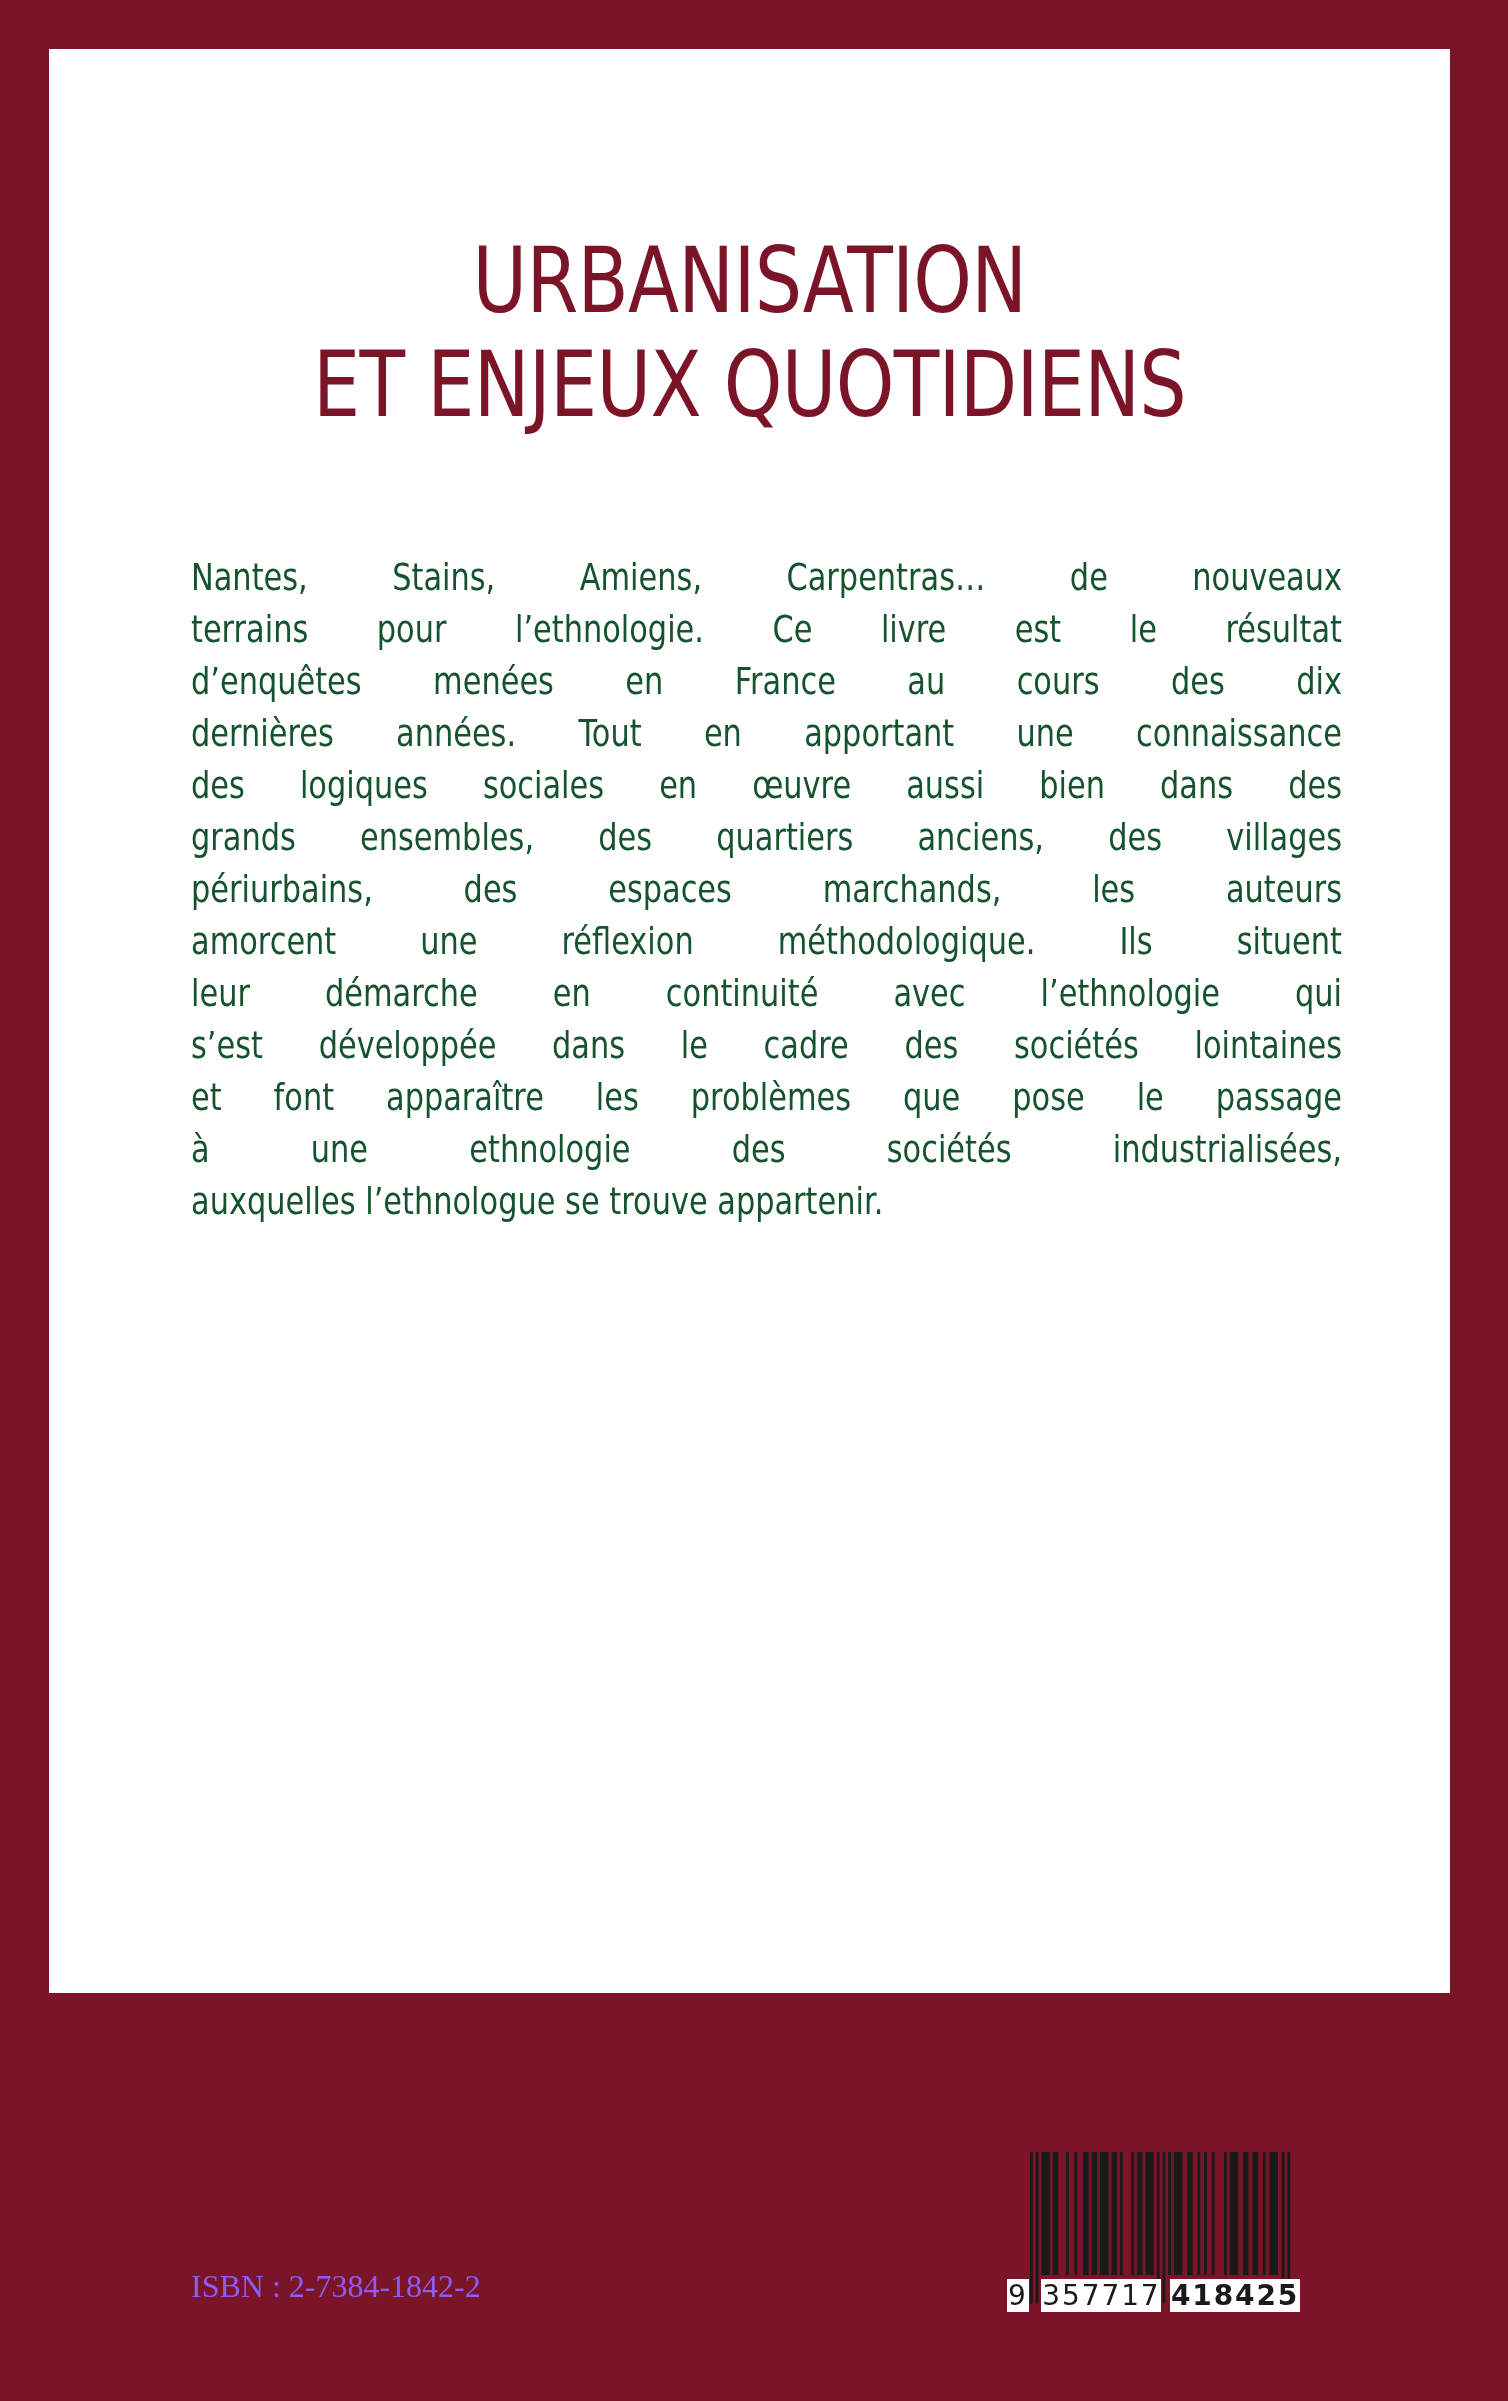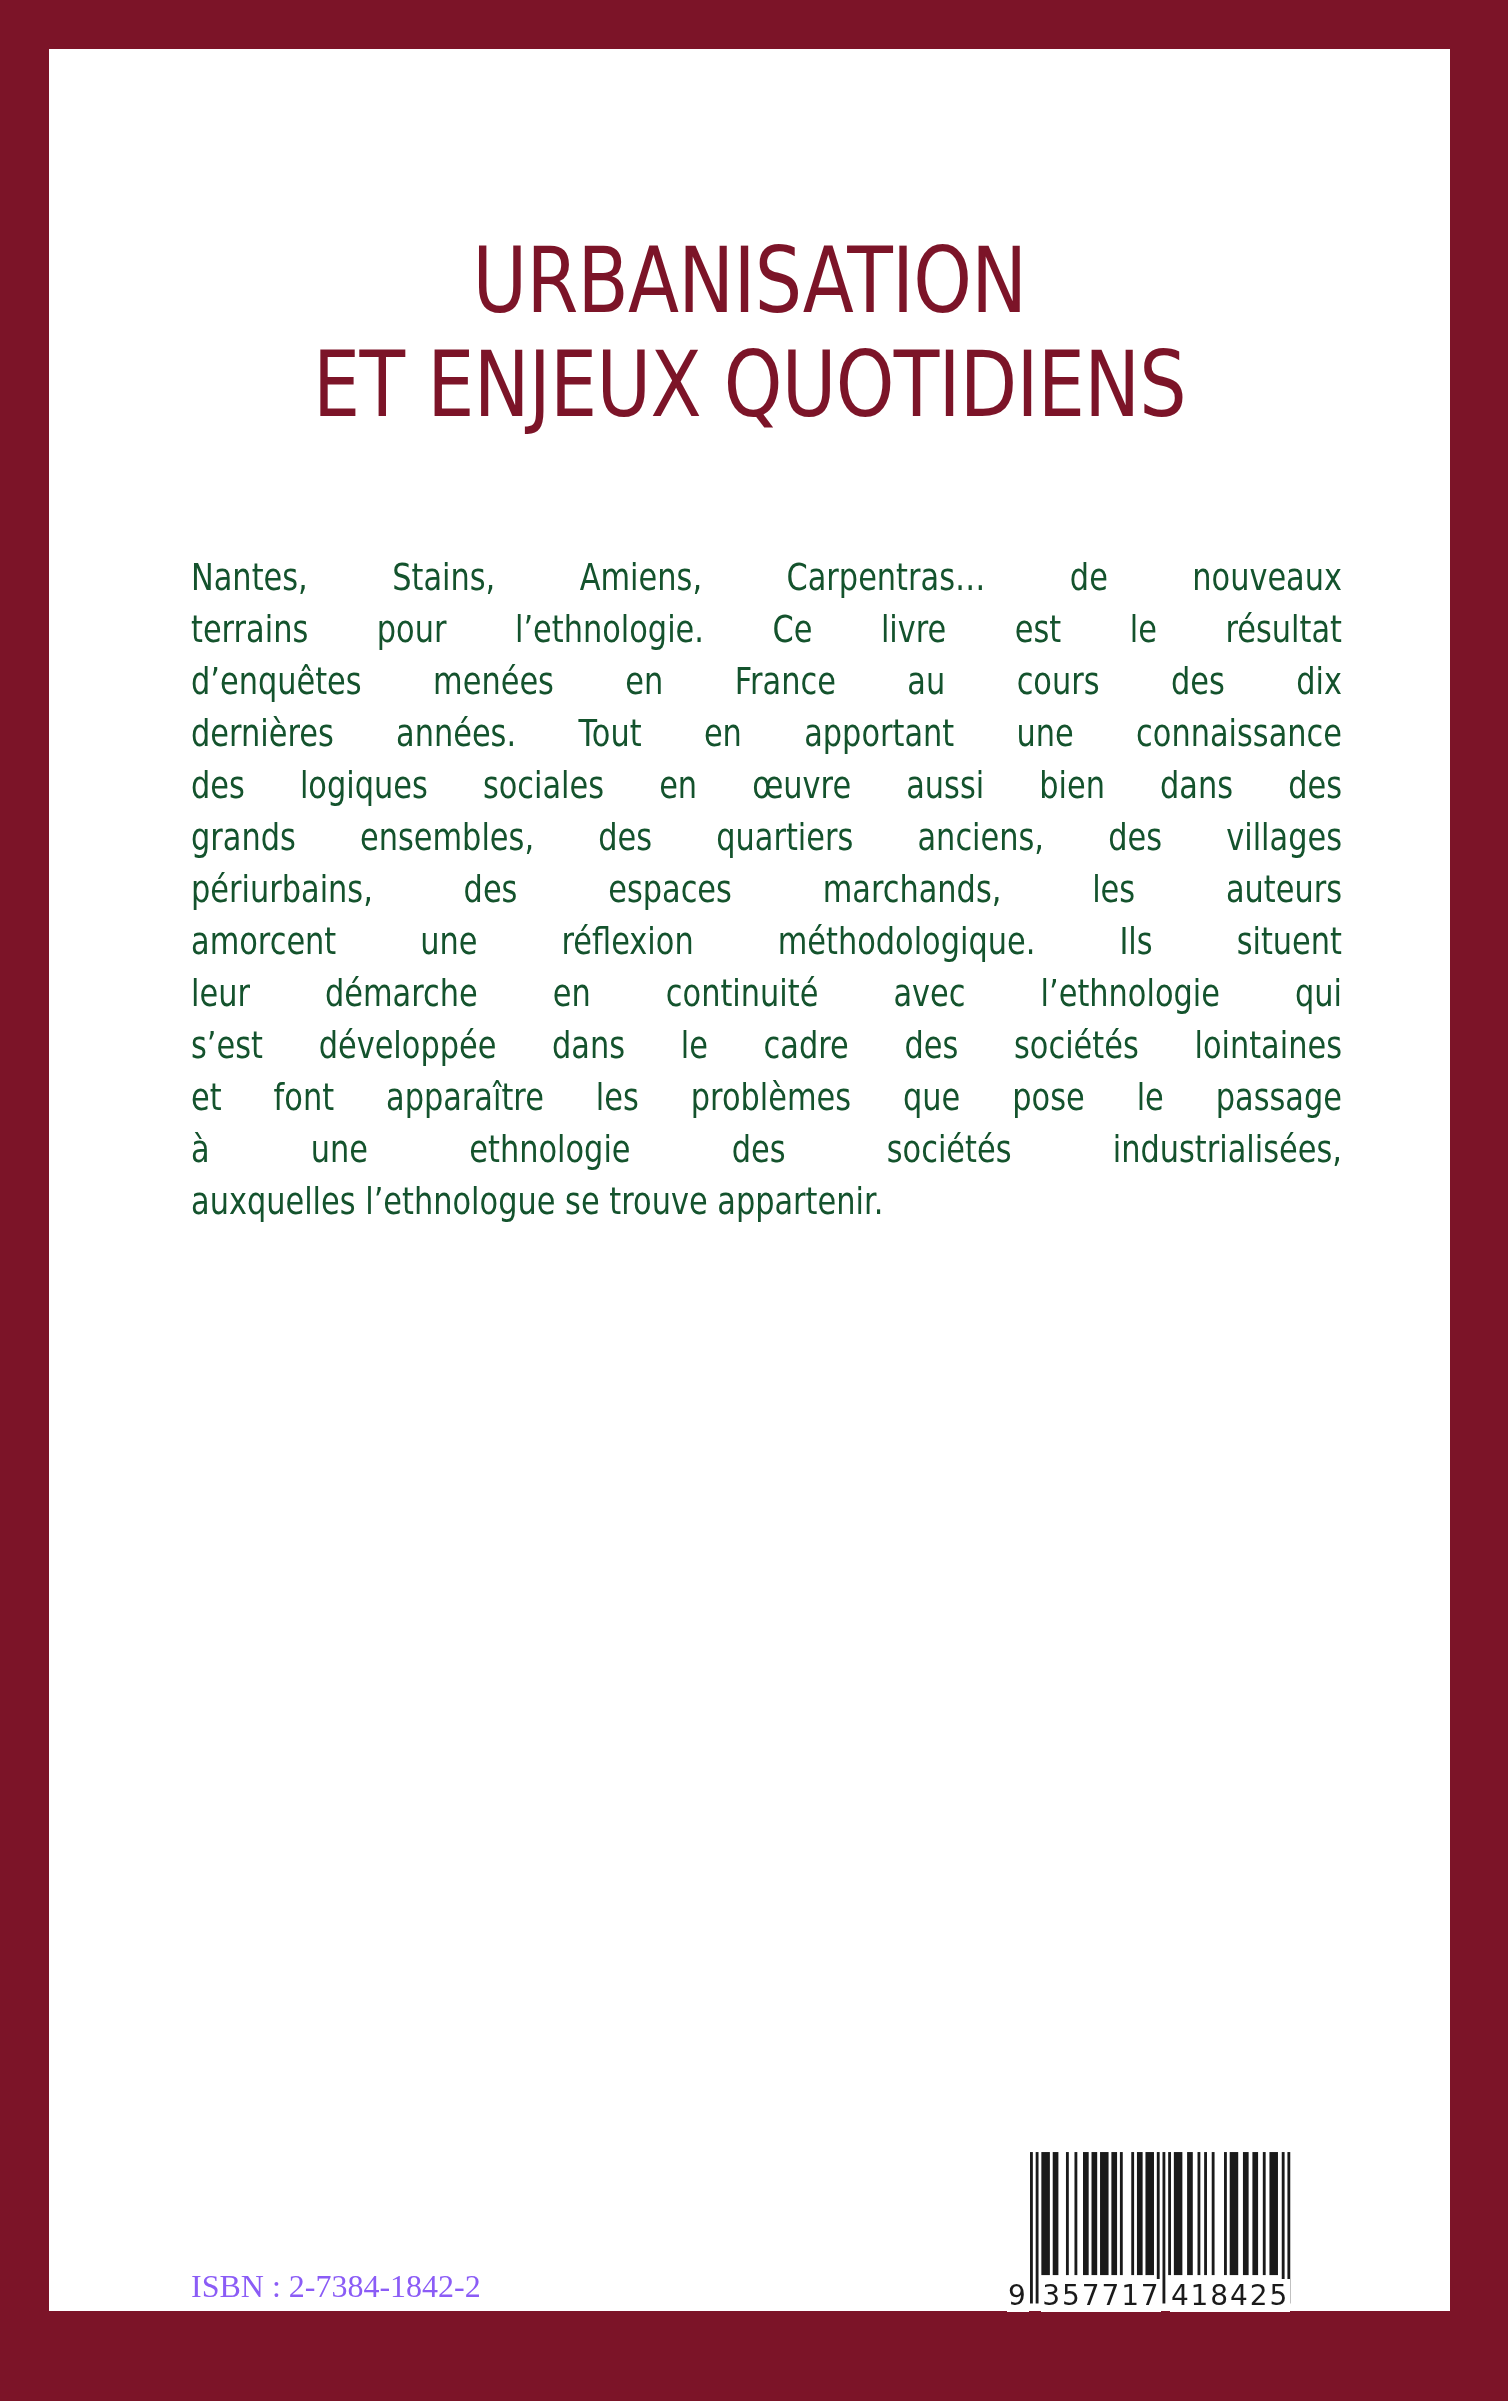--- a/index.html
+++ b/index.html
@@ -1,20 +1,20 @@
 <!DOCTYPE html>
 <html style="font-size:15px"><head>
 <meta charset="utf-8">
 <style>
   html, body { margin:0; padding:0; }
   body {
     width:1508px; height:2402px; background:#7c1428; position:relative; overflow:hidden;
   }
   .page {
-    position:absolute; left:49px; top:49px; width:1401px; height:2262px; background:#ffffff;
+    position:absolute; left:49px; top:49px; width:1401px; height:1944px; background:#ffffff;
   }
   .title {
     position:absolute; left:0; top:180px; width:1401px; text-align:center;
     font-family:"DejaVu Sans", sans-serif; color:#7c1428;
     font-size:91px; line-height:104px; letter-spacing:-0.9px;
     transform:scaleX(0.82); transform-origin:center top;
   }
   .title div { white-space:nowrap; }
   .body-text {
     position:absolute; left:142px; width:1151px;
@@ -102,17 +102,17 @@
           <rect x="235" y="0" width="6" height="130"></rect>
         <rect x="246" y="0" width="3" height="130"></rect>
           <rect x="253" y="0" width="9" height="130"></rect>
         <rect x="266" y="0" width="3" height="160"></rect>
           <rect x="272" y="0" width="3" height="160"></rect>
       </g>
     </svg>
     <div class="digits">
       <span style="left:-23px;">9</span>
       <span style="left:11.4px;">357717</span>
-      <span style="left:140px;">418425</span>
+      <span style="left:140px;font-weight:bold;">418425</span>
     </div>
   </div>
 </div>
 
 
 </body></html>

